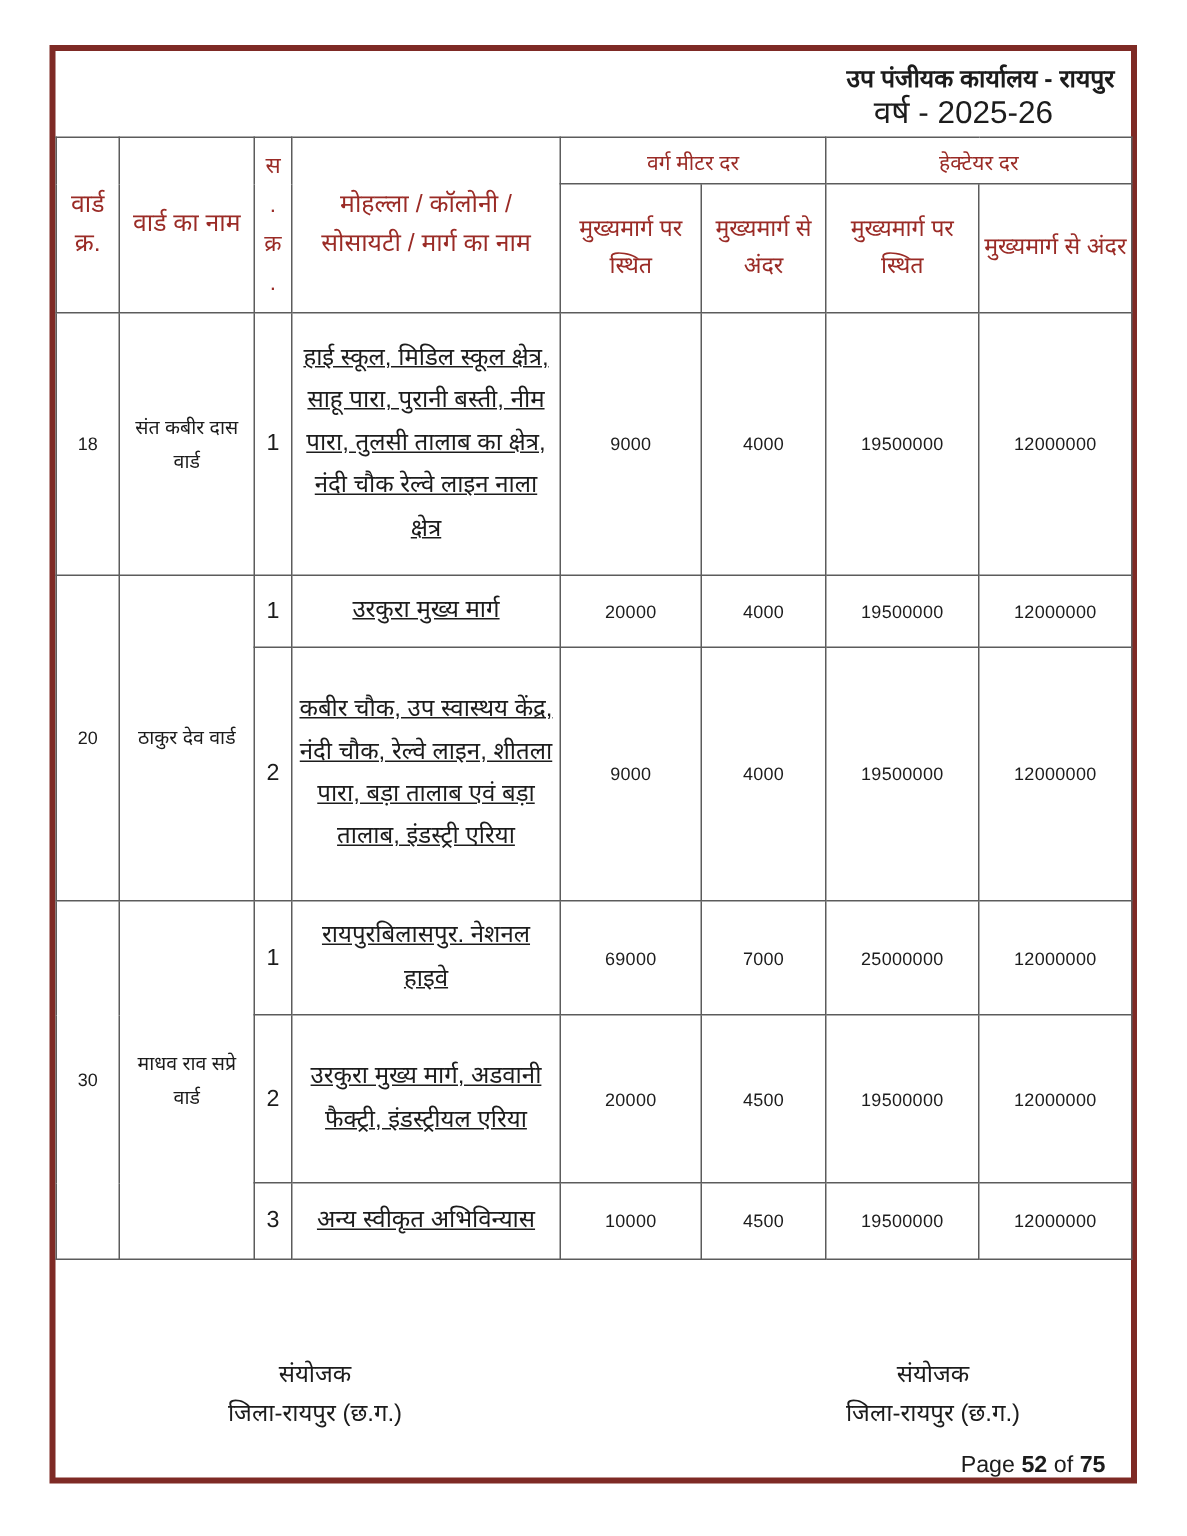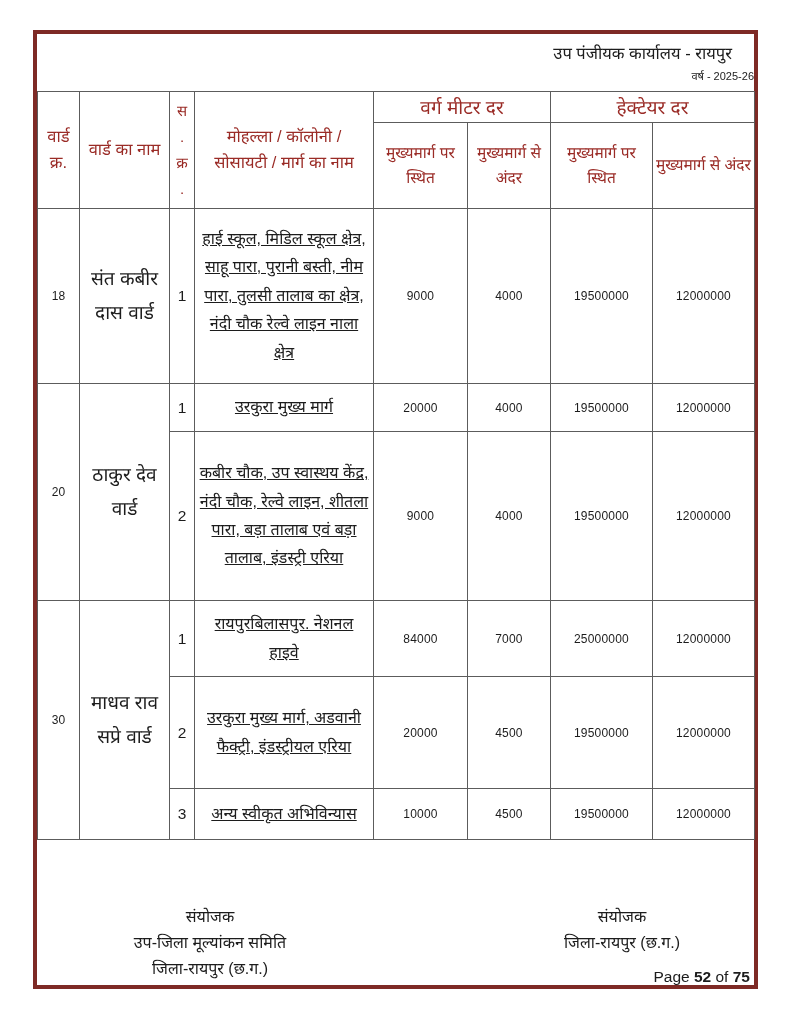--- a/index.html
+++ b/index.html
@@ -7,58 +7,58 @@
     width:791px;height:1024px;background:#ffffff;position:relative;
     font-family:"Liberation Sans","DejaVu Sans",sans-serif;
     color:#1c1c1c;
   }
   .frame{
     position:absolute;left:33px;top:30px;width:717px;height:951px;
     border:4px solid #7e2a25;background:#ffffff;box-sizing:content-box;
   }
   
   .doc-header{height:57px;padding-top:7px;box-sizing:border-box;text-align:right;}
-  .doc-header .line1{font-size:16.5px;line-height:24px;padding-right:22px;}
-  .doc-header .line2{font-size:11px;line-height:22px;}
+  .doc-header .line1{font-size:16.5px;line-height:24px;padding-right:11px;font-weight:bold;}
+  .doc-header .line2{font-size:21px;line-height:22px;padding-right:52px;}
 
   
   table.rates{
     border-collapse:collapse;table-layout:fixed;width:717px;
   }
   table.rates th,table.rates td{
     border:1px solid #5c5c5c;box-sizing:border-box;
     text-align:center;vertical-align:middle;padding:2px 3px;
     overflow:hidden;
   }
   th{font-weight:normal;color:#9a2b26;}
   .hdr-main{font-size:16.5px;line-height:1.55;}
-  .hdr-group{font-size:19px;height:31px;margin-top:12px;}
+  .hdr-group{font-size:14px;height:31px;margin-top:12px;}
   .hdr-sub{font-size:15.5px;line-height:1.6;height:86px;}
   .hdr-serial{font-size:15px;line-height:1.75;padding:0;}
   .hdr-serial span{display:block;}
 
   td.num{font-size:12px;letter-spacing:.2px;}
   td.ward-no{font-size:12px;}
-  td.ward-name{font-size:19px;line-height:1.8;}
+  td.ward-name{font-size:13px;line-height:1.8;}
   td.sn{font-size:15.5px;}
   td.locality{font-size:16px;line-height:1.78;padding:4px 8px;text-decoration:underline;}
 
   tr.r-w18{height:175px;}
   tr.r-w19a{height:48px;}
   tr.r-w19b{height:169px;}
   tr.r-w20a{height:76px;}
   tr.r-w20b{height:112px;}
   tr.r-w20c{height:51px;}
 
   
   .footer-block{position:absolute;text-align:center;font-size:16px;line-height:26px;margin-top:12px;}
   .footer-left{left:48px;top:858px;width:250px;}
   .footer-right{left:460px;top:858px;width:250px;}
   .page-num{
-    position:absolute;right:4px;top:934px;font-size:15.5px;
+    position:absolute;right:17px;top:934px;font-size:15.5px;
   }
   .page-num b{font-weight:bold;}
 </style>
 </head>
 <body>
 
 <div class="frame">
 
   <div class="doc-header">
     <div class="line1">उप पंजीयक कार्यालय - रायपुर</div>
@@ -124,21 +124,21 @@
         <td class="num">9000</td>
         <td class="num">4000</td>
         <td class="num">19500000</td>
         <td class="num">12000000</td>
       </tr>
       <tr class="r-w20a">
         <td rowspan="3" class="ward-no">30</td>
         <td rowspan="3" class="ward-name">माधव राव सप्रे वार्ड</td>
         <td class="sn">1</td>
         <td class="locality">रायपुरबिलासपुर. नेशनल हाइवे</td>
-        <td class="num">84000</td>
+        <td class="num">69000</td>
         <td class="num">7000</td>
         <td class="num">25000000</td>
         <td class="num">12000000</td>
       </tr>
       <tr class="r-w20b">
         <td class="sn">2</td>
         <td class="locality">उरकुरा मुख्य मार्ग, अडवानी फैक्ट्री, इंडस्ट्रीयल एरिया</td>
         <td class="num">20000</td>
         <td class="num">4500</td>
         <td class="num">19500000</td>
@@ -150,21 +150,20 @@
         <td class="num">10000</td>
         <td class="num">4500</td>
         <td class="num">19500000</td>
         <td class="num">12000000</td>
       </tr>
     </tbody>
   </table>
 
   <div class="footer-block footer-left">
     <div>संयोजक</div>
-    <div>उप-जिला मूल्यांकन समिति</div>
     <div>जिला-रायपुर (छ.ग.)</div>
   </div>
 
   <div class="footer-block footer-right">
     <div>संयोजक</div>
     <div>जिला-रायपुर (छ.ग.)</div>
   </div>
 
   <div class="page-num">
     <span>Page</span>

